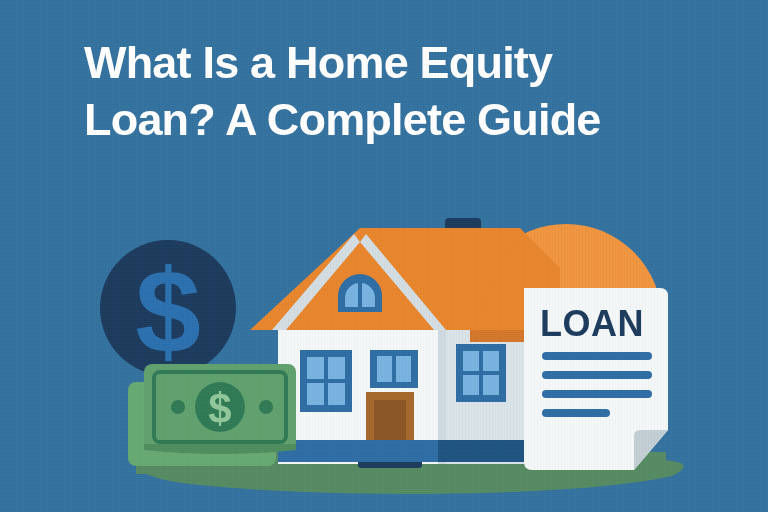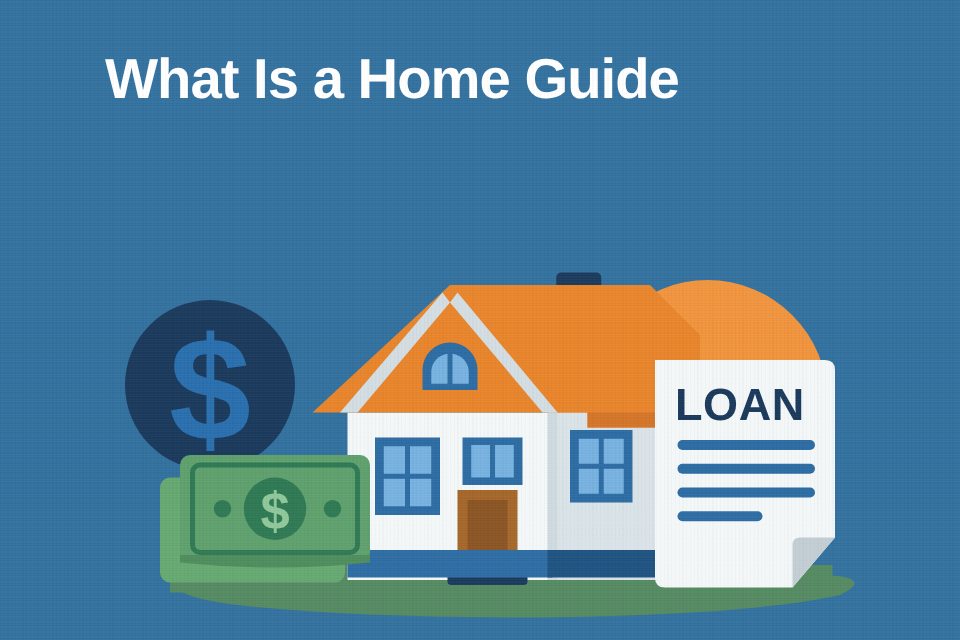--- a/index.html
+++ b/index.html
@@ -151,17 +151,18 @@
         <rect x="542" y="352" width="110" height="8" rx="4" fill="#2e6ca4"></rect>
         <rect x="542" y="371" width="110" height="8" rx="4" fill="#2e6ca4"></rect>
         <rect x="542" y="390" width="110" height="8" rx="4" fill="#2e6ca4"></rect>
         <rect x="542" y="409" width="68" height="8" rx="4" fill="#2e6ca4"></rect>
       </g>
 
     </svg>
   </div>
 
   <div id="title-block">
-    <div class="title-line">What Is a Home Guide</div>
+    <div class="title-line">What Is a Home Equity</div>
+    <div class="title-line">Loan? A Complete Guide</div>
   </div>
 
   <div id="grain"></div>
 </div>
 
 </body></html>

